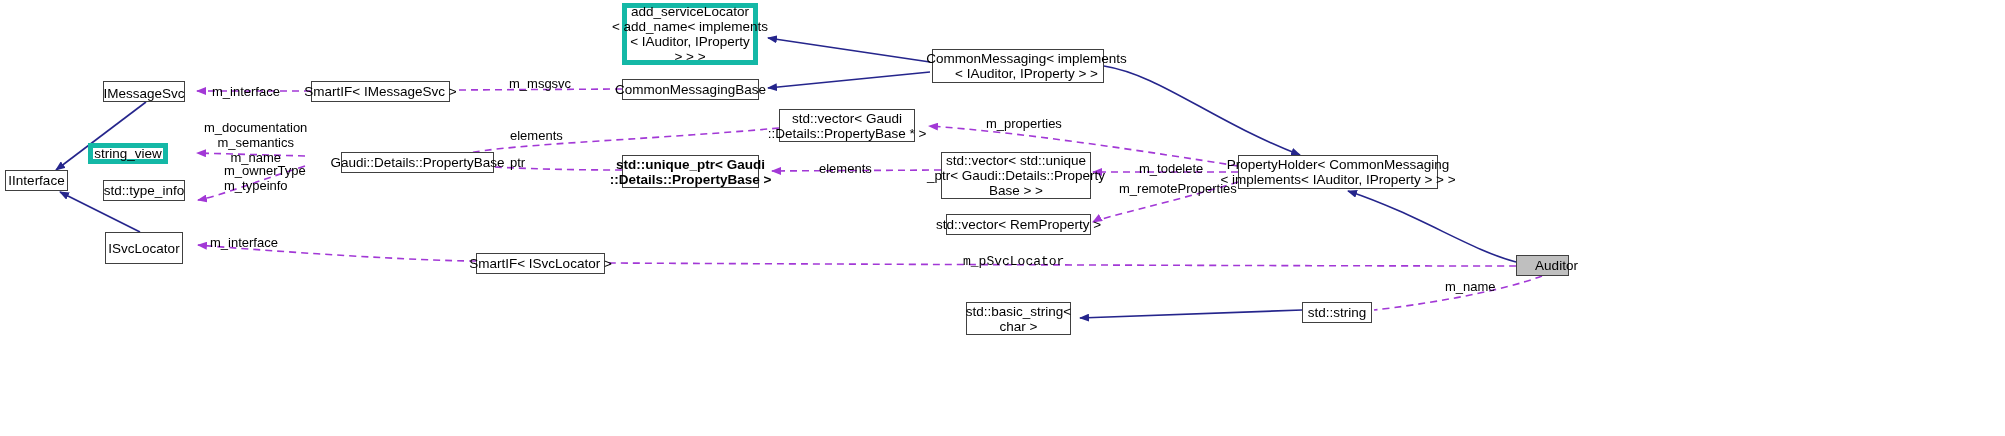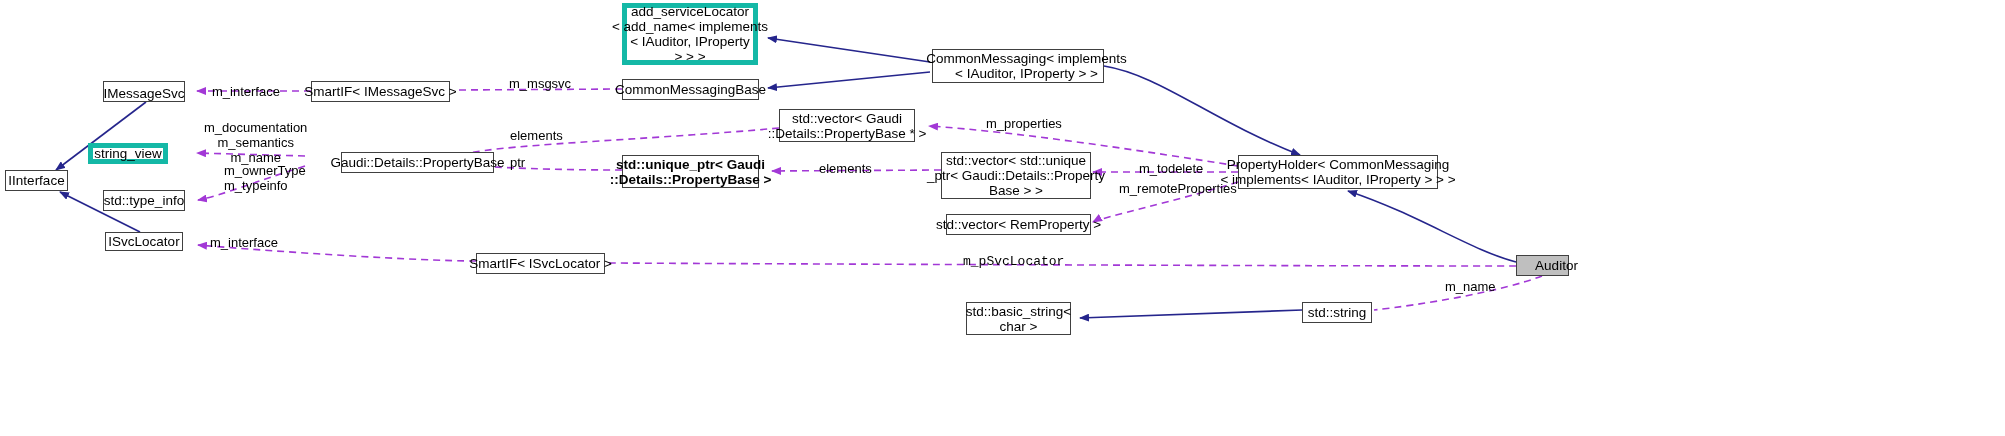--- a/index.html
+++ b/index.html
@@ -153,25 +153,25 @@
 
   <div class="node" style="left:1238px; top:155px; width:200px; height:34px;">
     <span>PropertyHolder&lt; CommonMessaging
 &lt; implements&lt; IAuditor, IProperty &gt; &gt; &gt;</span>
   </div>
 
   <div class="node" style="left:5px; top:170px; width:63px; height:21px;">
     <span>IInterface</span>
   </div>
 
-  <div class="node" style="left:103px; top:190px; width:82px; height:21px;">
+  <div class="node" style="left:103px; top:180px; width:82px; height:21px;">
     <span>std::type_info</span>
   </div>
 
-  <div class="node" style="left:105px; top:232px; width:78px; height:19px;">
+  <div class="node" style="left:105px; top:232px; width:78px; height:32px;">
     <span>ISvcLocator</span>
   </div>
 
   <div class="node" style="left:476px; top:253px; width:129px; height:21px;">
     <span>SmartIF&lt; ISvcLocator &gt;</span>
   </div>
 
   <div class="node focus" style="left:1516px; top:255px; width:53px; height:21px;">
     <span>Auditor</span>
   </div>

